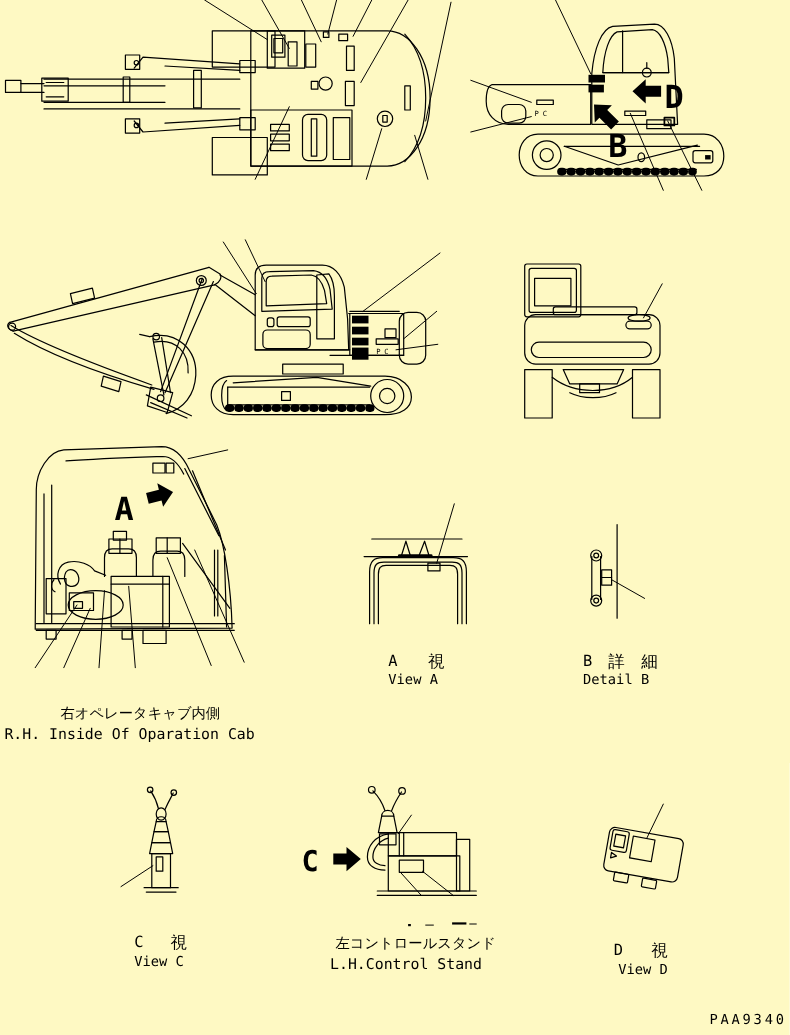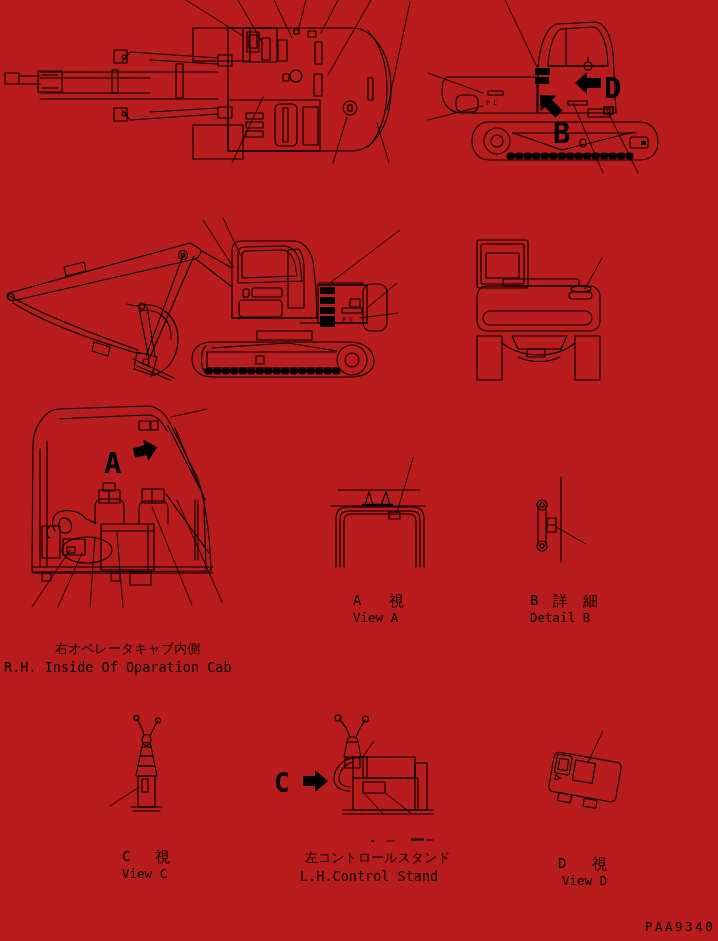--- a/index.html
+++ b/index.html
@@ -1,16 +1,16 @@
 <!DOCTYPE html>
 <html><head>
 <meta charset="utf-8">
 <style>
   html,body{margin:0;padding:0;background:#ffffff;}
-  .page{width:718px;height:941px;position:relative;background:#b91c1c;overflow:hidden;}
+  .page{width:718px;height:941px;position:relative;background:#fef9c3;overflow:hidden;}
   svg{display:block;}
   .ln{fill:none;stroke:#000;stroke-width:1.1;stroke-linecap:round;stroke-linejoin:round;}
   .thin{fill:none;stroke:#000;stroke-width:0.9;stroke-linecap:round;}
   .thick{fill:none;stroke:#000;stroke-width:2.4;}
   .fillb{fill:#000;stroke:none;}
   text{fill:#000;font-family:"DejaVu Sans Mono","Liberation Mono",monospace;white-space:pre;}
   .marker-letter{font-weight:bold;font-size:29px;}
   .marker-c{font-weight:bold;font-size:26px;}
   .cap-en{font-size:12.5px;}
   .cap-letter{font-size:14px;}

